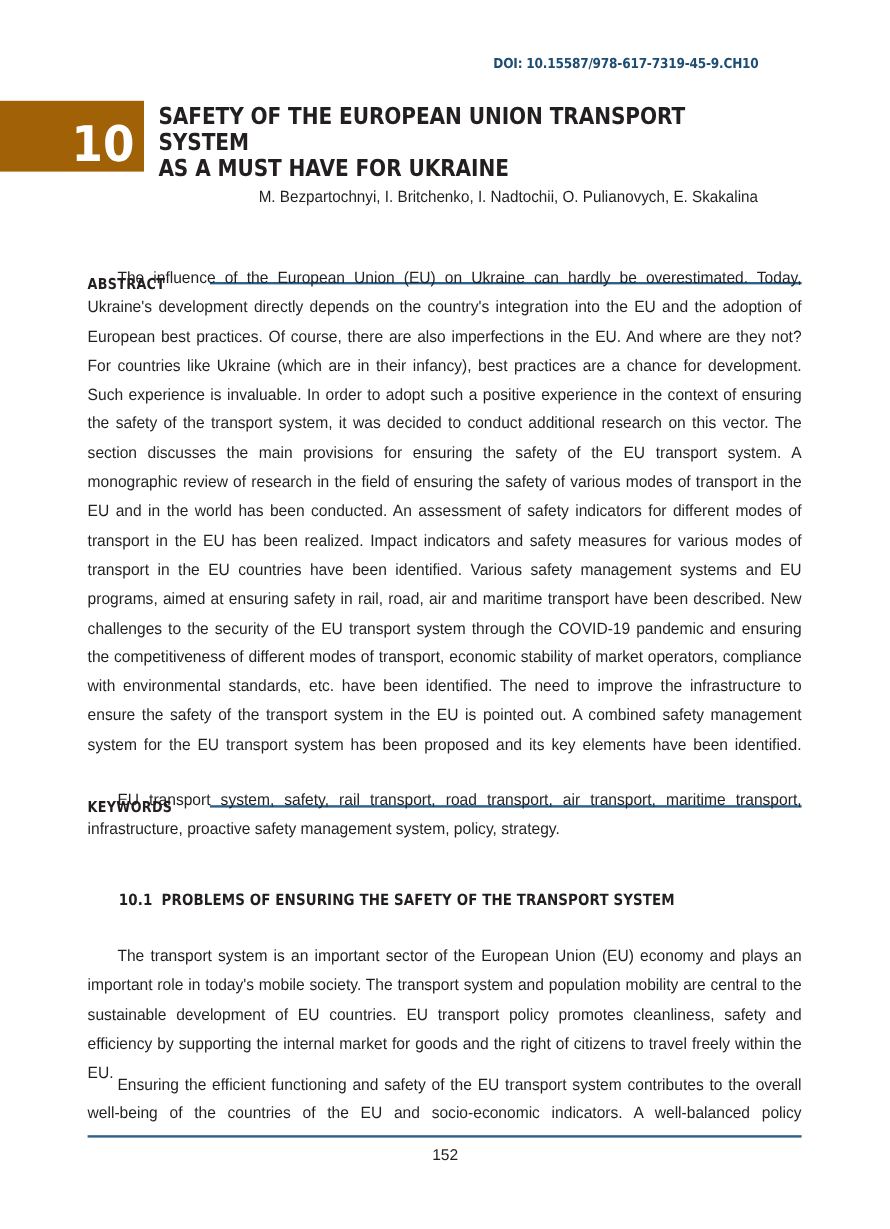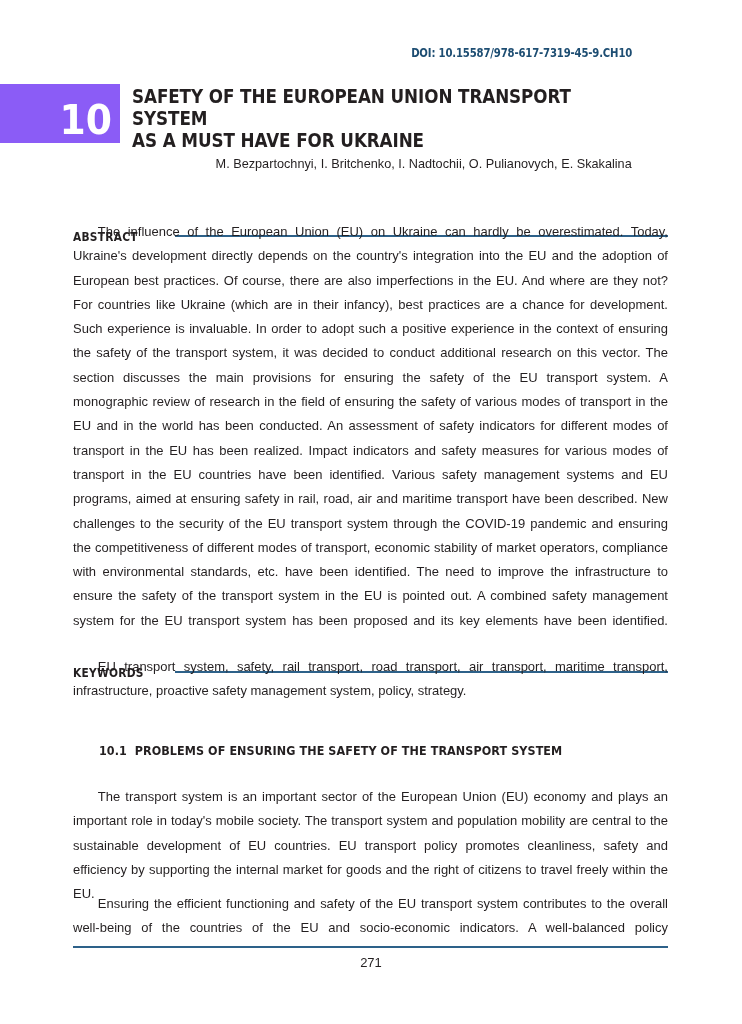--- a/index.html
+++ b/index.html
@@ -38,21 +38,21 @@
     white-space: nowrap;
   }
 
   
   .chapter-block {
     position: absolute;
     left: 0;
     top: 84px;
     width: 120px;
     height: 59px;
-    background: #8b5cf6;
+    background: #a16207;
   }
   .chapter-number {
     position: absolute;
     right: 8px;
     bottom: 2px;
     font-family: "DejaVu Sans", sans-serif;
     font-size: 41px;
     font-weight: bold;
     color: #ffffff;
     line-height: 1;
@@ -212,15 +212,15 @@
   <div class="section-heading">
     <span class="num">10.1</span><span>PROBLEMS OF ENSURING THE SAFETY OF THE TRANSPORT SYSTEM</span>
   </div>
 
   <div class="body-text indent" id="intro-para-1">The transport system is an important sector of the European Union (EU) economy and plays an important role in today's mobile society. The transport system and population mobility are central to the sustainable development of EU countries. EU transport policy promotes cleanliness, safety and efficiency by supporting the internal market for goods and the right of citizens to travel freely within the EU.</div>
 
   <div class="body-text indent last-justify" id="intro-para-2">Ensuring the efficient functioning and safety of the EU transport system contributes to the overall well-being of the countries of the EU and socio-economic indicators. A well-balanced policy</div>
 
   <div class="footer-rule"></div>
 
-  <div class="page-number">271</div>
+  <div class="page-number">152</div>
 
 </div>
 
 </body></html>

